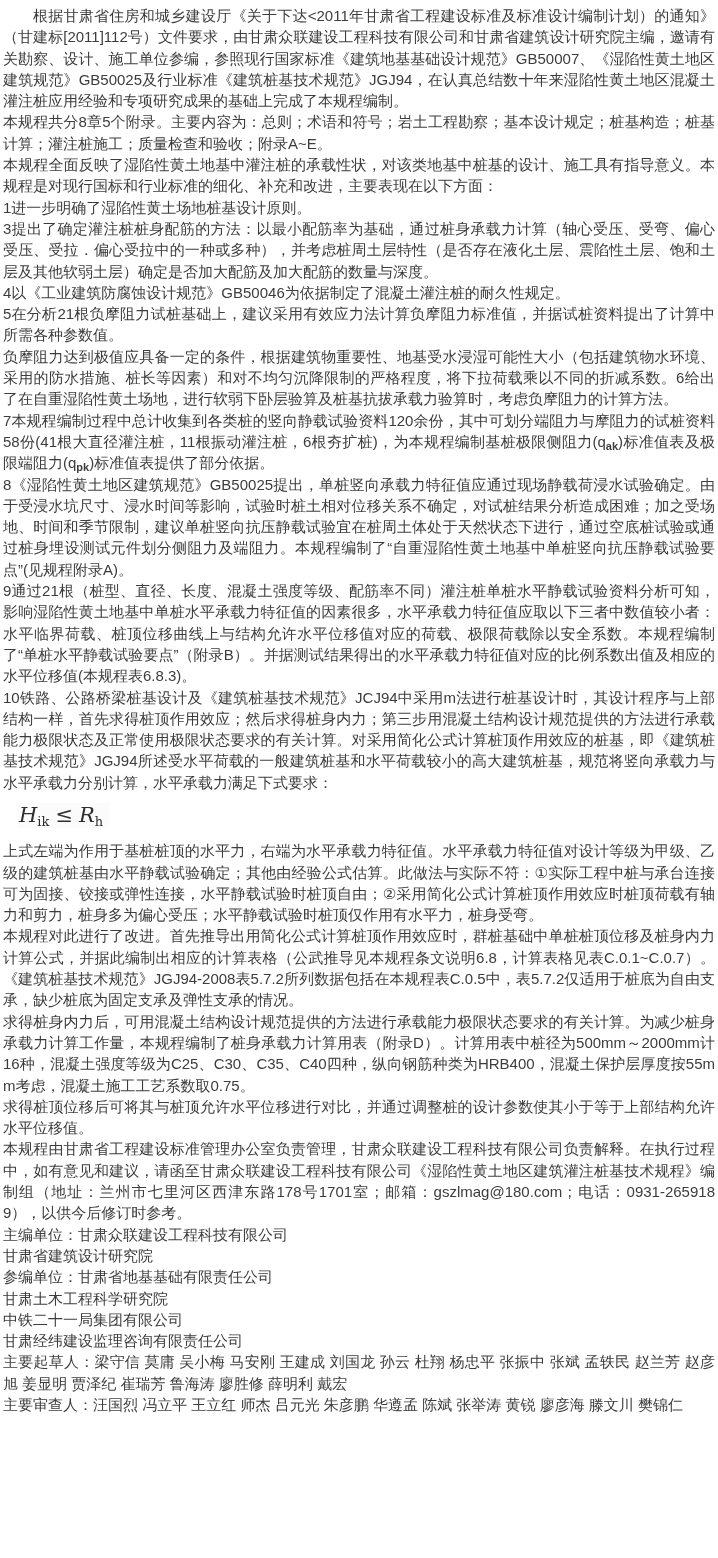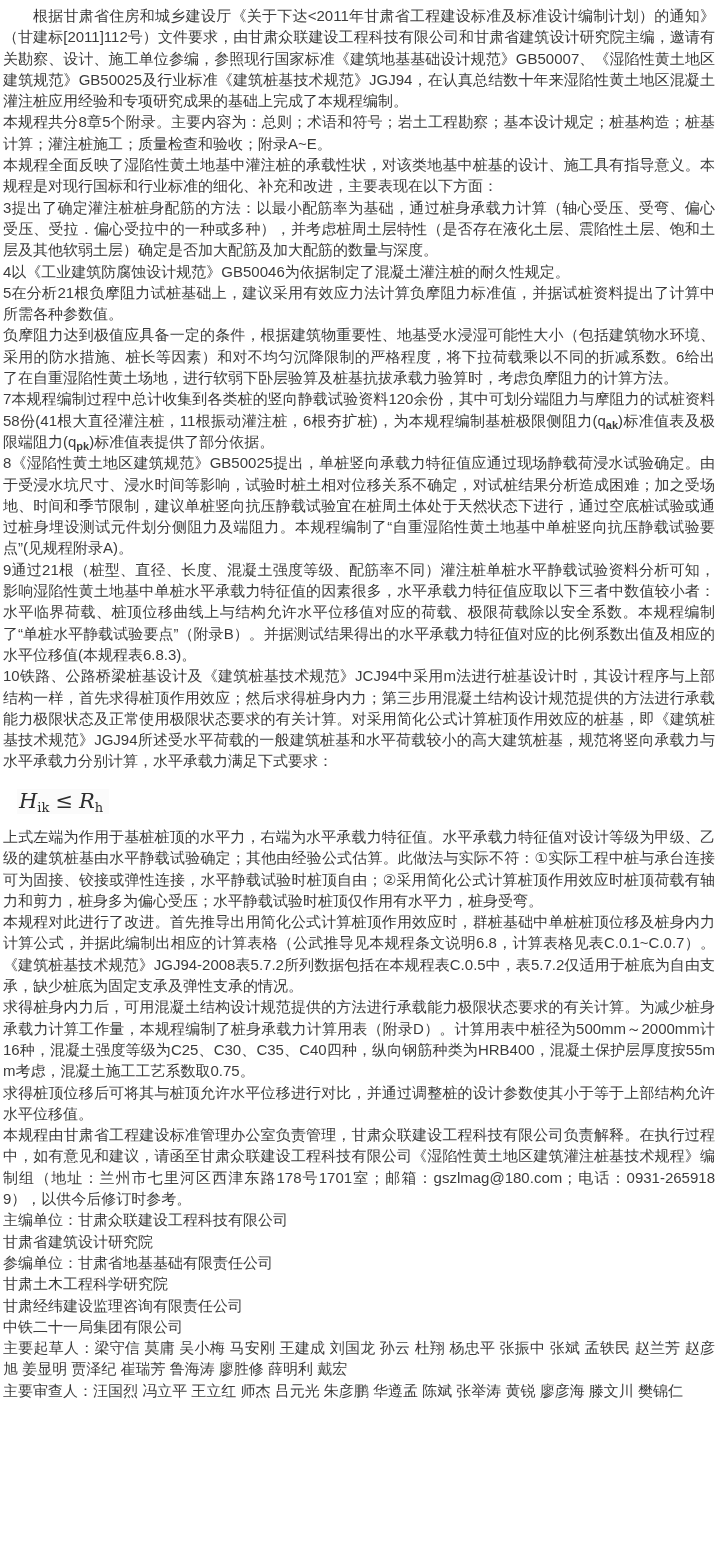--- a/index.html
+++ b/index.html
@@ -30,21 +30,21 @@
   .first-indent {
     text-indent: 30px;
   }
   sub.inline-sub {
     font-size: 11px;
     line-height: 0;
     vertical-align: -3px;
     font-weight: bold;
   }
   .formula {
-    margin: 17px 0 12px 14px;
+    margin: 10px 0 12px 14px;
     font-family: "DejaVu Serif", "Liberation Serif", serif;
     font-size: 21px;
     color: #2e2e2e;
     background: #fbfbfb;
     display: inline-block;
     padding: 2px 6px 2px 2px;
   }
   .formula .var {
     font-style: italic;
   }
@@ -61,20 +61,21 @@
     display: block;
   }
 </style>
 </head>
 <body>
 
 <div class="doc">
   <p class="first-indent">根据甘肃省住房和城乡建设厅《关于下达&lt;2011年甘肃省工程建设标准及标准设计编制计划）的通知》（甘建标[2011]112号）文件要求，由甘肃众联建设工程科技有限公司和甘肃省建筑设计研究院主编，邀请有关勘察、设计、施工单位参编，参照现行国家标准《建筑地基基础设计规范》GB50007、《湿陷性黄土地区建筑规范》GB50025及行业标准《建筑桩基技术规范》JGJ94，在认真总结数十年来湿陷性黄土地区混凝土灌注桩应用经验和专项研究成果的基础上完成了本规程编制。</p>
   <p>本规程共分8章5个附录。主要内容为：总则；术语和符号；岩土工程勘察；基本设计规定；桩基构造；桩基计算；灌注桩施工；质量检查和验收；附录A~E。</p>
   <p>本规程全面反映了湿陷性黄土地基中灌注桩的承载性状，对该类地基中桩基的设计、施工具有指导意义。本规程是对现行国标和行业标准的细化、补充和改进，主要表现在以下方面：</p>
+  <p>1进一步明确了湿陷性黄土场地桩基设计原则。</p>
   <p>3提出了确定灌注桩桩身配筋的方法：以最小配筋率为基础，通过桩身承载力计算（轴心受压、受弯、偏心受压、受拉．偏心受拉中的一种或多种），并考虑桩周土层特性（是否存在液化土层、震陷性土层、饱和土层及其他软弱土层）确定是否加大配筋及加大配筋的数量与深度。</p>
   <p>4以《工业建筑防腐蚀设计规范》GB50046为依据制定了混凝土灌注桩的耐久性规定。</p>
   <p>5在分析21根负摩阻力试桩基础上，建议采用有效应力法计算负摩阻力标准值，并据试桩资料提出了计算中所需各种参数值。</p>
   <p>负摩阻力达到极值应具备一定的条件，根据建筑物重要性、地基受水浸湿可能性大小（包括建筑物水环境、采用的防水措施、桩长等因素）和对不均匀沉降限制的严格程度，将下拉荷载乘以不同的折减系数。6给出了在自重湿陷性黄土场地，进行软弱下卧层验算及桩基抗拔承载力验算时，考虑负摩阻力的计算方法。</p>
   <p>
     <span>7本规程编制过程中总计收集到各类桩的竖向静载试验资料120余份，其中可划分端阻力与摩阻力的试桩资料58份(41根大直径灌注桩，11根振动灌注桩，6根夯扩桩)，为本规程编制基桩极限侧阻力(q</span><sub class="inline-sub">ak</sub><span>)标准值表及极限端阻力(q</span><sub class="inline-sub">pk</sub><span>)标准值表提供了部分依据。</span>
   </p>
   <p>8《湿陷性黄土地区建筑规范》GB50025提出，单桩竖向承载力特征值应通过现场静载荷浸水试验确定。由于受浸水坑尺寸、浸水时间等影响，试验时桩土相对位移关系不确定，对试桩结果分析造成困难；加之受场地、时间和季节限制，建议单桩竖向抗压静载试验宜在桩周土体处于天然状态下进行，通过空底桩试验或通过桩身埋设测试元件划分侧阻力及端阻力。本规程编制了“自重湿陷性黄土地基中单桩竖向抗压静载试验要点”(见规程附录A)。</p>
   <p>9通过21根（桩型、直径、长度、混凝土强度等级、配筋率不同）灌注桩单桩水平静载试验资料分析可知，影响湿陷性黄土地基中单桩水平承载力特征值的因素很多，水平承载力特征值应取以下三者中数值较小者：水平临界荷载、桩顶位移曲线上与结构允许水平位移值对应的荷载、极限荷载除以安全系数。本规程编制了“单桩水平静载试验要点”（附录B）。并据测试结果得出的水平承载力特征值对应的比例系数出值及相应的水平位移值(本规程表6.8.3)。</p>
   <p>10铁路、公路桥梁桩基设计及《建筑桩基技术规范》JCJ94中采用m法进行桩基设计时，其设计程序与上部结构一样，首先求得桩顶作用效应；然后求得桩身内力；第三步用混凝土结构设计规范提供的方法进行承载能力极限状态及正常使用极限状态要求的有关计算。对采用简化公式计算桩顶作用效应的桩基，即《建筑桩基技术规范》JGJ94所述受水平荷载的一般建筑桩基和水平荷载较小的高大建筑桩基，规范将竖向承载力与水平承载力分别计算，水平承载力满足下式要求：</p>
@@ -85,17 +86,17 @@
   </span>
   <p>上式左端为作用于基桩桩顶的水平力，右端为水平承载力特征值。水平承载力特征值对设计等级为甲级、乙级的建筑桩基由水平静载试验确定；其他由经验公式估算。此做法与实际不符：①实际工程中桩与承台连接可为固接、铰接或弹性连接，水平静载试验时桩顶自由；②采用简化公式计算桩顶作用效应时桩顶荷载有轴力和剪力，桩身多为偏心受压；水平静载试验时桩顶仅作用有水平力，桩身受弯。</p>
   <p>本规程对此进行了改进。首先推导出用简化公式计算桩顶作用效应时，群桩基础中单桩桩顶位移及桩身内力计算公式，并据此编制出相应的计算表格（公武推导见本规程条文说明6.8，计算表格见表C.0.1~C.0.7）。《建筑桩基技术规范》JGJ94-2008表5.7.2所列数据包括在本规程表C.0.5中，表5.7.2仅适用于桩底为自由支承，缺少桩底为固定支承及弹性支承的情况。</p>
   <p>求得桩身内力后，可用混凝土结构设计规范提供的方法进行承载能力极限状态要求的有关计算。为减少桩身承载力计算工作量，本规程编制了桩身承载力计算用表（附录D）。计算用表中桩径为500mm～2000mm计16种，混凝土强度等级为C25、C30、C35、C40四种，纵向钢筋种类为HRB400，混凝土保护层厚度按55mm考虑，混凝土施工工艺系数取0.75。</p>
   <p>求得桩顶位移后可将其与桩顶允许水平位移进行对比，并通过调整桩的设计参数使其小于等于上部结构允许水平位移值。</p>
   <p>本规程由甘肃省工程建设标准管理办公室负责管理，甘肃众联建设工程科技有限公司负责解释。在执行过程中，如有意见和建议，请函至甘肃众联建设工程科技有限公司《湿陷性黄土地区建筑灌注桩基技术规程》编制组（地址：兰州市七里河区西津东路178号1701室；邮箱：gszlmag@180.com；电话：0931-2659189），以供今后修订时参考。</p>
   <p>主编单位：甘肃众联建设工程科技有限公司</p>
   <p>甘肃省建筑设计研究院</p>
   <p>参编单位：甘肃省地基基础有限责任公司</p>
   <p>甘肃土木工程科学研究院</p>
+  <p>中铁二十一局集团有限公司</p>
   <p>甘肃经纬建设监理咨询有限责任公司</p>
-  <p>中铁二十一局集团有限公司</p>
   <p>主要起草人：梁守信 莫庸 吴小梅 马安刚 王建成 刘国龙 孙云 杜翔 杨忠平 张振中 张斌 孟轶民 赵兰芳 赵彦旭 姜显明 贾泽纪 崔瑞芳 鲁海涛 廖胜修 薛明利 戴宏</p>
   <p>主要审查人：汪国烈 冯立平 王立红 师杰 吕元光 朱彦鹏 华遵孟 陈斌 张举涛 黄锐 廖彦海 滕文川 樊锦仁</p>
 </div>
 
 </body></html>

